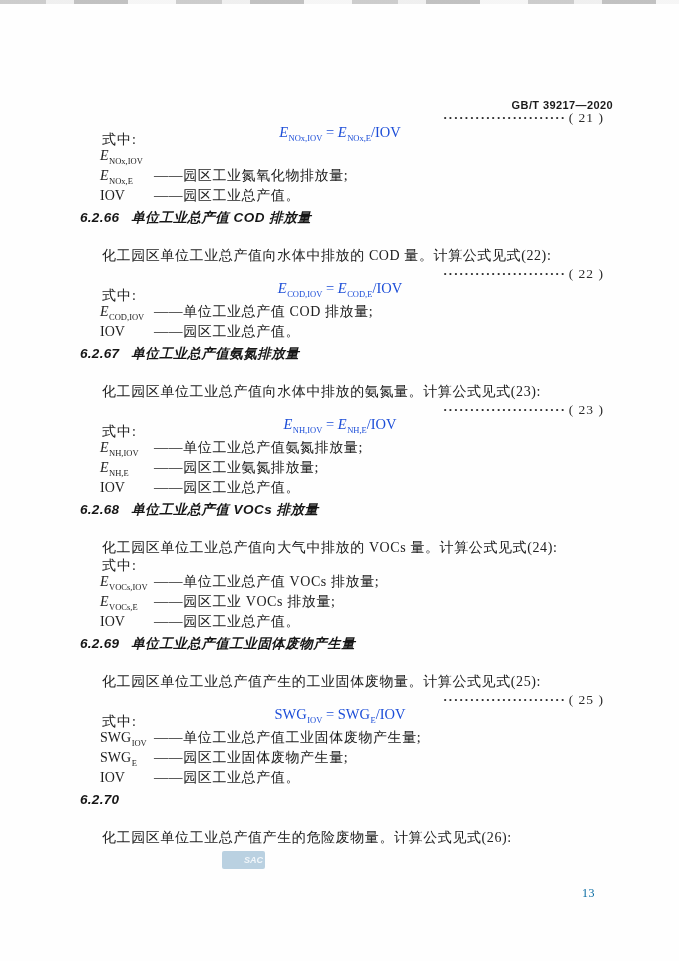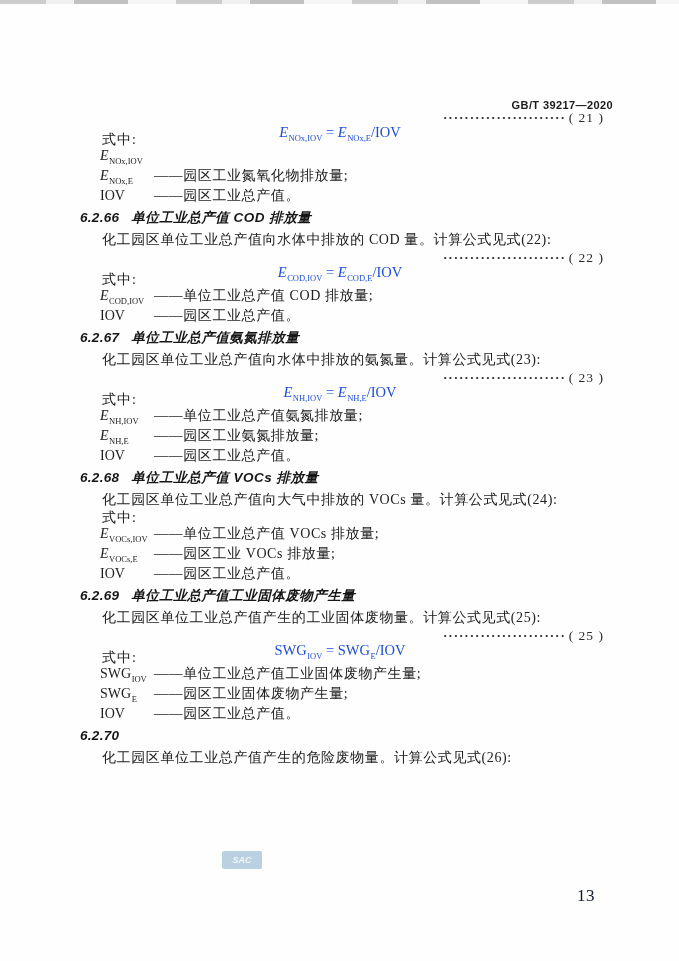--- a/index.html
+++ b/index.html
@@ -10,40 +10,40 @@
     opacity:.85;}
   .doc-header{position:absolute;top:79px;right:66px;
     font-family:"Liberation Sans",sans-serif;font-weight:700;font-size:11px;
     letter-spacing:.4px;color:#1a1a1a;margin-top:20px;}
   .content{position:absolute;left:80px;top:109px;width:532px;font-size:14px;line-height:1;}
   .sec-heading{height:18px;
     font-family:"Liberation Sans",sans-serif;font-weight:700;font-size:13.5px;color:#161616;
     display:flex;align-items:center;font-style:italic;}
   .sec-num{margin-right:12px;letter-spacing:.3px;}
   .sec-title{letter-spacing:.5px;}
-  .para{margin-top:4px;height:18px;margin-left:22px;letter-spacing:.6px;
+  .para{margin-top:20px;height:18px;margin-left:22px;letter-spacing:.6px;
     display:flex;align-items:center;color:#202020;}
   .formula-row{position:relative;height:20px;margin:0 0 2px 0;}
   .formula{position:absolute;left:50%;top:16px;transform:translateX(calc(-50% - 6px));
     font-size:14.5px;white-space:nowrap;color:#1d4ed8;}
   .formula span{white-space:pre;}
   .var-base.it{font-style:italic;}
   .sub{font-size:8.5px;vertical-align:-3.5px;letter-spacing:0;margin-left:.5px;}
   .eq-leader{position:absolute;right:8px;top:2px;white-space:nowrap;color:#2a2a2a;}
   .dots{font-size:13px;letter-spacing:1px;font-weight:700;}
   .eq-num{font-size:13.5px;margin-left:3px;letter-spacing:1px;}
   .where{height:18px;margin-left:22px;display:flex;align-items:center;letter-spacing:1px;}
   .def-row{height:20px;margin-left:20px;display:flex;align-items:flex-start;}
   .def-term{width:54px;flex:0 0 54px;white-space:nowrap;font-size:14px;}
   .def-desc{letter-spacing:.6px;white-space:nowrap;color:#202020;}
-  .watermark{position:absolute;left:222px;top:851px;width:40px;height:18px;
+  .watermark{position:absolute;left:222px;top:851px;width:23px;height:18px;
     background:#aac6da;border-radius:2px;color:#eef5fa;
     font-family:"Liberation Sans",sans-serif;font-style:italic;font-weight:700;font-size:9px;
-    display:flex;align-items:center;justify-content:center;opacity:.8;}
-  .page-number{position:absolute;top:886px;right:84px;font-size:17px;color:#0f172a;letter-spacing:.5px;}
+    display:flex;align-items:center;justify-content:center;opacity:.8;padding-left:20px;}
+  .page-number{position:absolute;top:886px;right:84px;font-size:12px;color:#0369a1;letter-spacing:.5px;}
 </style>
 </head>
 <body>
 
 <div class="page">
   <div class="top-edge"></div>
   <div class="doc-header">GB/T 39217—2020</div>
   <div class="content">
       <div class="formula-row">
         <span class="formula"><span class="var"><span class="var-base it">E</span><sub class="sub">NOx,IOV</sub></span><span class="tok-plain"> = </span><span class="var"><span class="var-base it">E</span><sub class="sub">NOx,E</sub></span><span class="tok-plain">/IOV</span></span>

